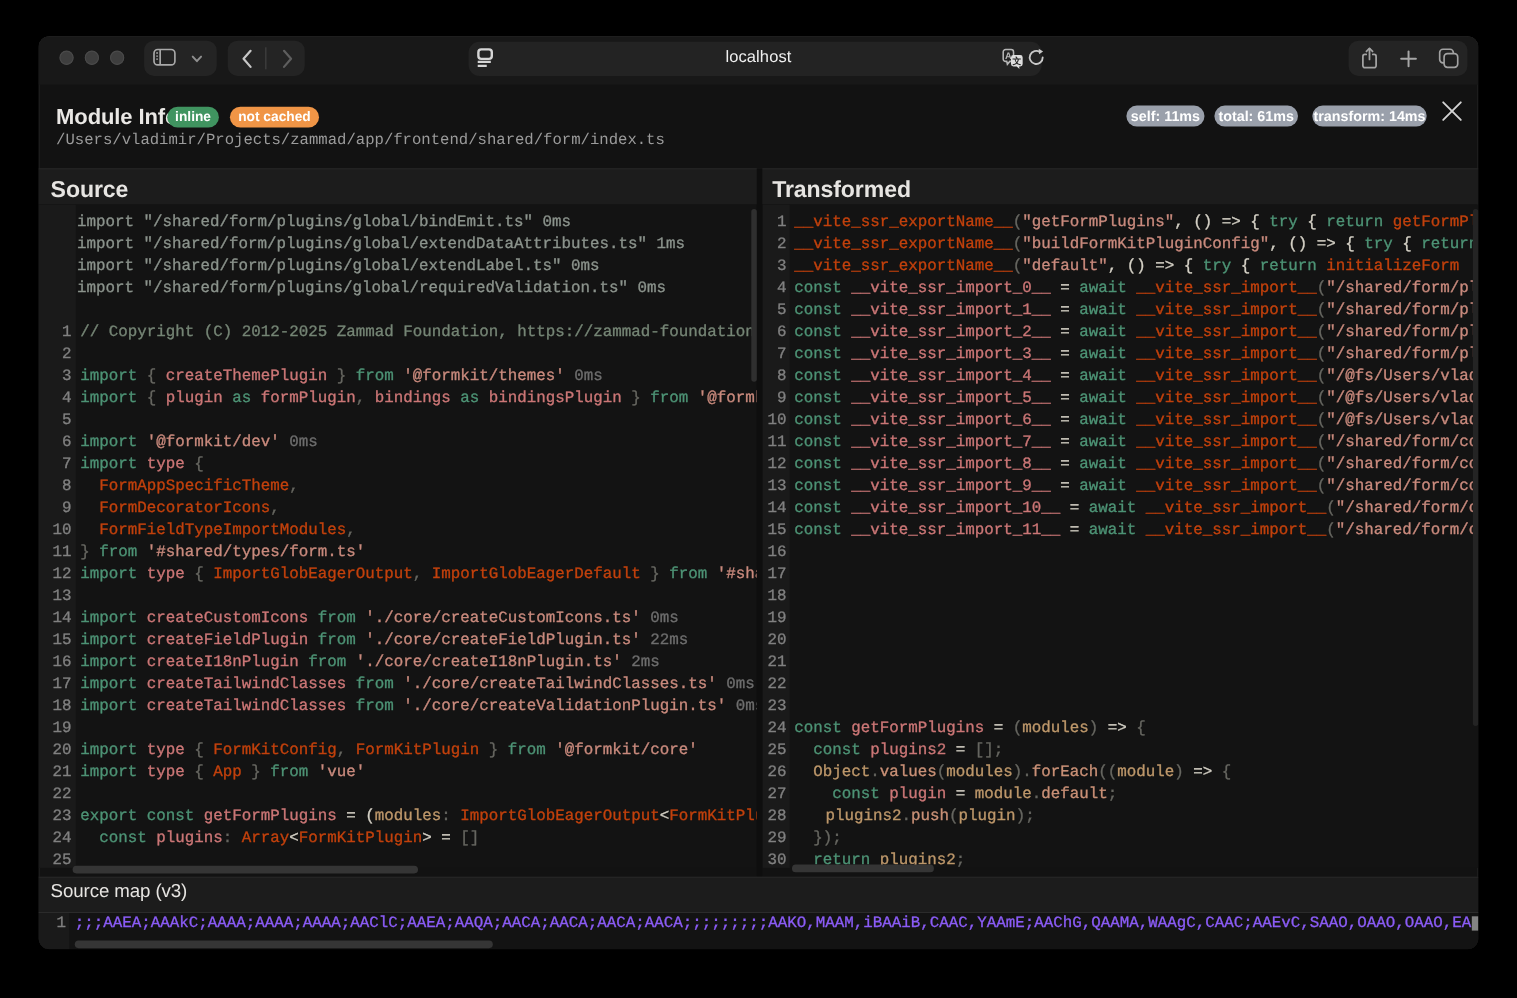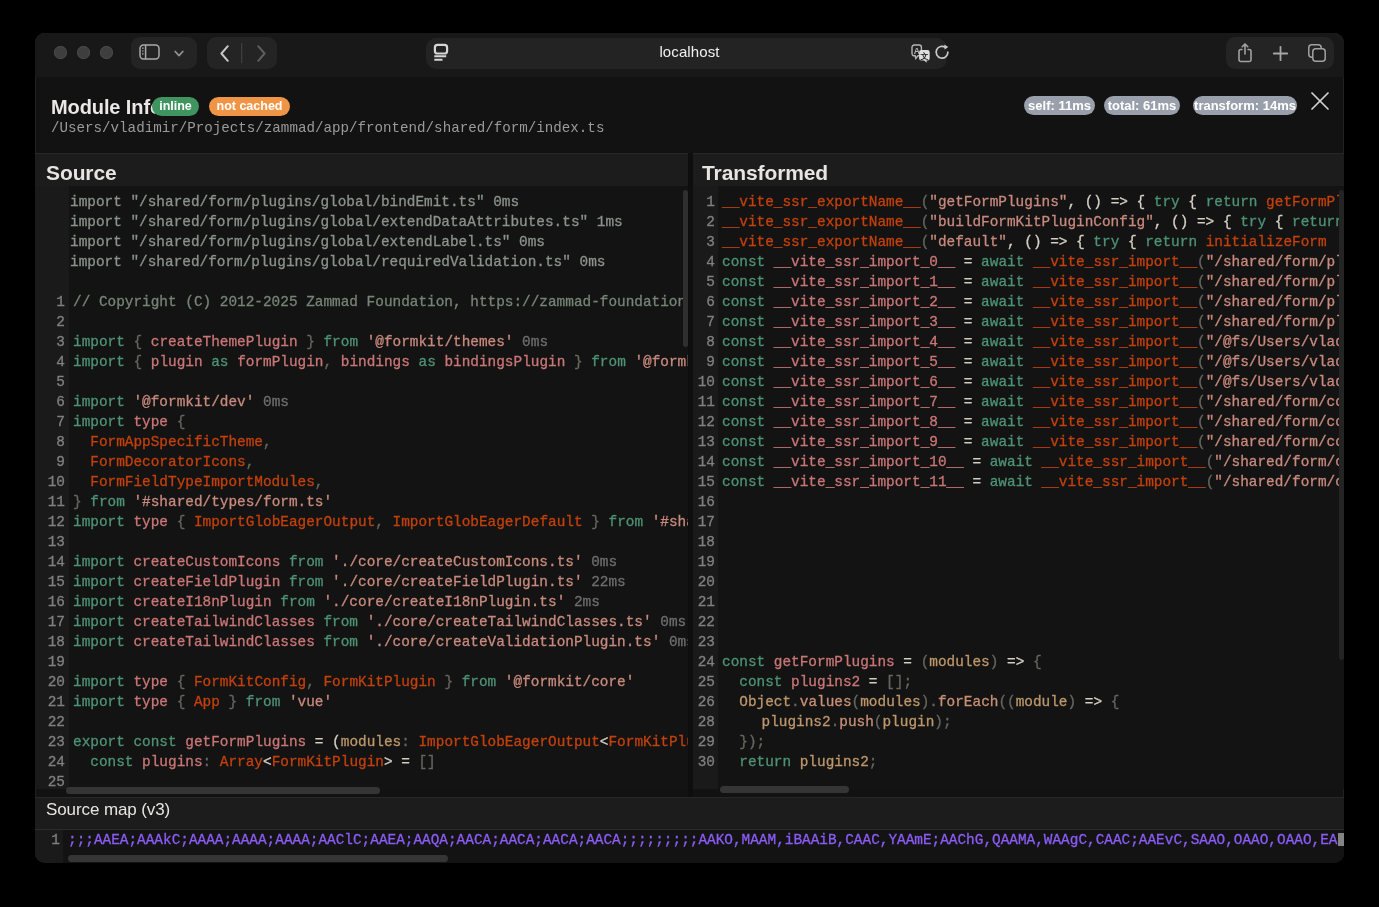--- a/index.html
+++ b/index.html
@@ -163,21 +163,22 @@
 <div class="cl"><span class="no" style="width:22px;margin-right:7px">17</span></div>
 <div class="cl"><span class="no" style="width:22px;margin-right:7px">18</span></div>
 <div class="cl"><span class="no" style="width:22px;margin-right:7px">19</span></div>
 <div class="cl"><span class="no" style="width:22px;margin-right:7px">20</span></div>
 <div class="cl"><span class="no" style="width:22px;margin-right:7px">21</span></div>
 <div class="cl"><span class="no" style="width:22px;margin-right:7px">22</span></div>
 <div class="cl"><span class="no" style="width:22px;margin-right:7px">23</span></div>
 <div class="cl"><span class="no" style="width:22px;margin-right:7px">24</span><i class="k">const</i><i class="p"> getFormPlugins</i><i class="w"> = </i><i class="g">(</i><i class="t">modules</i><i class="g">)</i><i class="w"> =&gt; </i><i class="g">{</i></div>
 <div class="cl"><span class="no" style="width:22px;margin-right:7px">25</span><i class="k">  const</i><i class="p"> plugins2</i><i class="w"> = </i><i class="g">[];</i></div>
 <div class="cl"><span class="no" style="width:22px;margin-right:7px">26</span><i class="w">  </i><i class="t">Object</i><i class="g">.</i><i class="o">values</i><i class="g">(</i><i class="t">modules</i><i class="g">).</i><i class="o">forEach</i><i class="g">((</i><i class="t">module</i><i class="g">)</i><i class="w"> =&gt; </i><i class="g">{</i></div>
-<div class="cl"><span class="no" style="width:22px;margin-right:12px">28</span><i class="w">    </i><i class="t">plugins2</i><i class="g">.</i><i class="o">push</i><i class="g">(</i><i class="t">plugin</i><i class="g">);</i></div>
+<div class="cl"><span class="no" style="width:22px;margin-right:7px">27</span><i class="k">    const</i><i class="p"> plugin</i><i class="w"> = </i><i class="t">module</i><i class="g">.</i><i class="o">default</i><i class="g">;</i></div>
+<div class="cl"><span class="no" style="width:22px;margin-right:1px">28</span><i class="w">    </i><i class="t">plugins2</i><i class="g">.</i><i class="o">push</i><i class="g">(</i><i class="t">plugin</i><i class="g">);</i></div>
 <div class="cl"><span class="no" style="width:22px;margin-right:7px">29</span><i class="g">  });</i></div>
 <div class="cl"><span class="no" style="width:22px;margin-right:7px">30</span><i class="k">  return</i><i class="t"> plugins2</i><i class="g">;</i></div>
   </div>
   <div class="abs" style="left:653px;top:120px;width:5px;height:644px;background:#0e0e0e"></div>
 
   <div class="sb" style="left:648px;top:157px;width:5px;height:157px;background:#2f2f2f"></div>
   <div class="sb" style="left:1304px;top:157px;width:5px;height:470px;background:#242424"></div>
   <div class="sb" style="left:31px;top:754px;width:314px;height:7px"></div>
   <div class="sb" style="left:685px;top:753px;width:129px;height:7px"></div>
 

